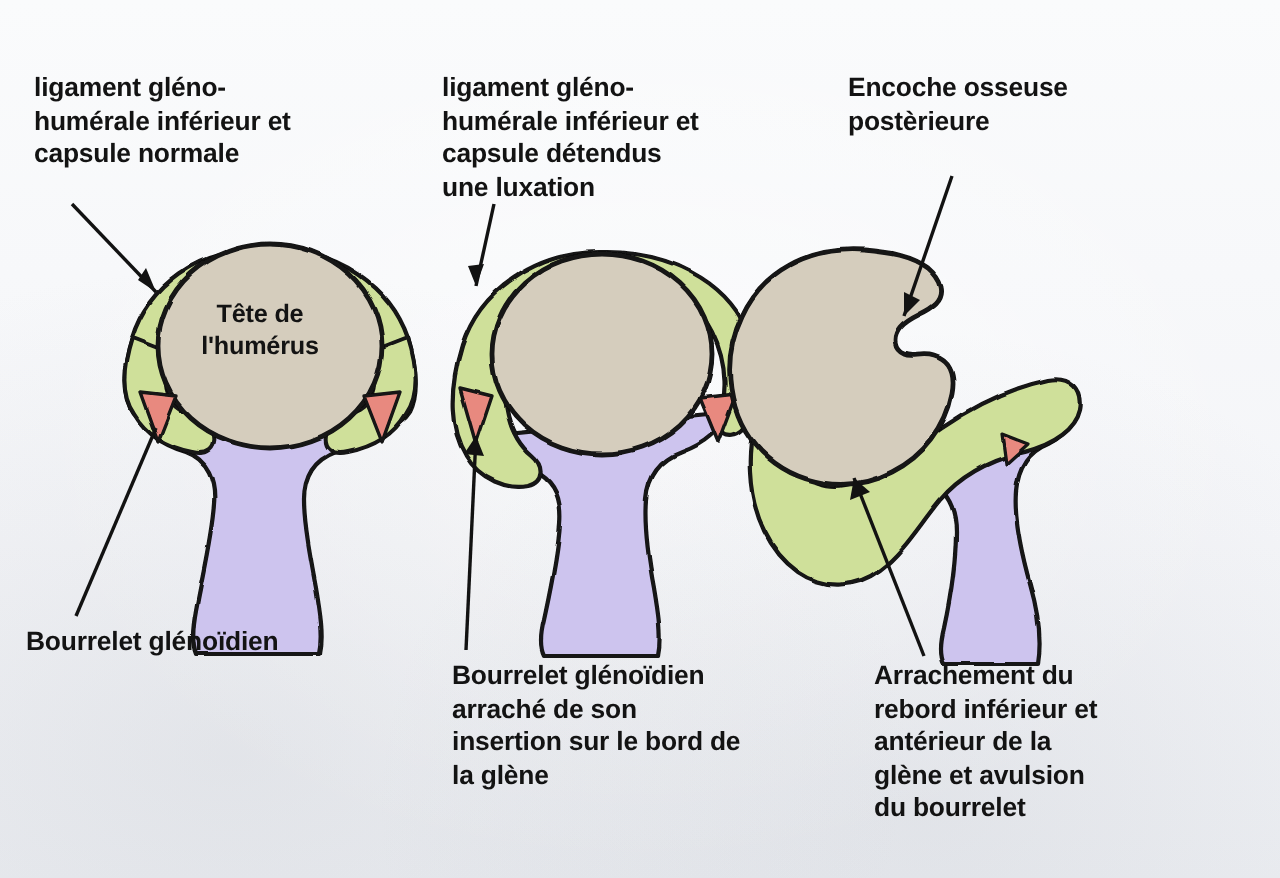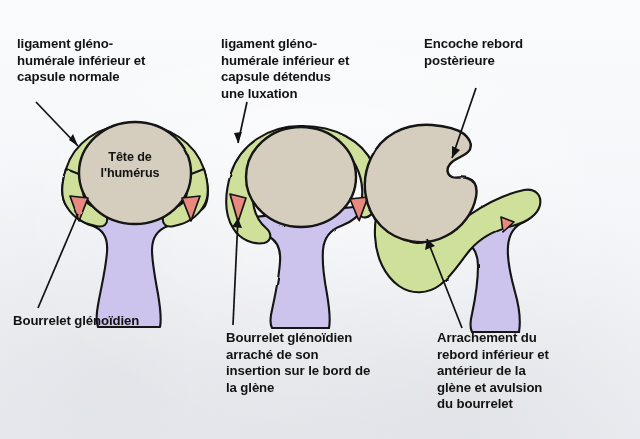--- a/index.html
+++ b/index.html
@@ -228,21 +228,21 @@
 
   <div class="label" id="lbl-ligament-normal">ligament gléno-
 humérale inférieur et
 capsule normale</div>
 
   <div class="label" id="lbl-ligament-lux">ligament gléno-
 humérale inférieur et
 capsule détendus
 une luxation</div>
 
-  <div class="label" id="lbl-encoche">Encoche rebord
+  <div class="label" id="lbl-encoche">Encoche osseuse
 postèrieure</div>
 
   <div class="label" id="lbl-bourrelet-1">Bourrelet glénoïdien</div>
 
   <div class="label" id="lbl-bourrelet-2">Bourrelet glénoïdien
 arraché de son
 insertion sur le bord de
 la glène</div>
 
   <div class="label" id="lbl-arrachement">Arrachement du

